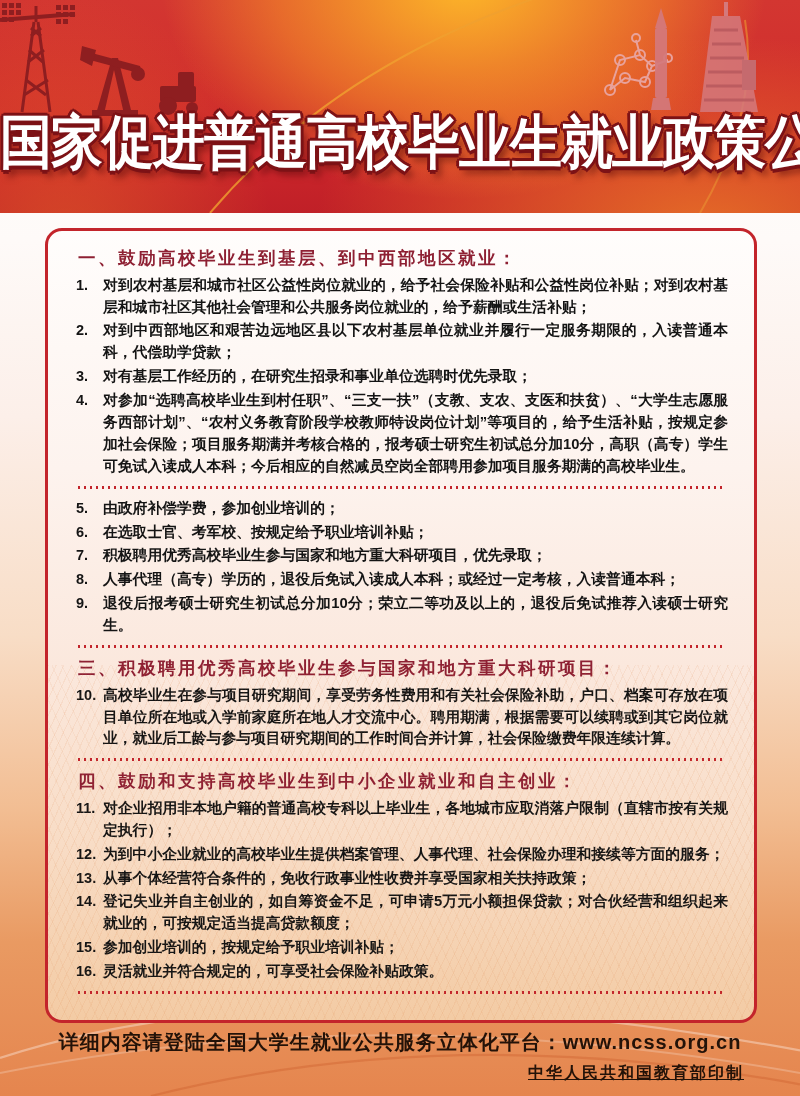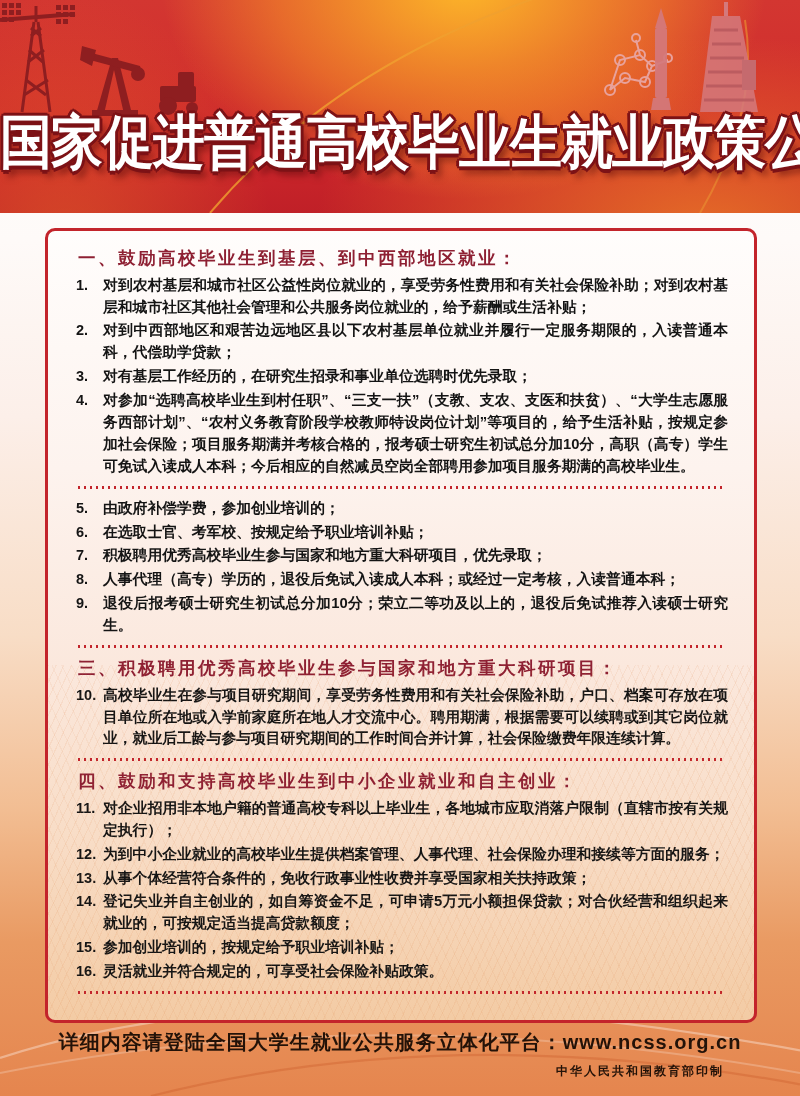--- a/index.html
+++ b/index.html
@@ -42,21 +42,21 @@
 
   
   .bottom-decor {
     position:absolute; left:0; top:990px; width:800px; height:106px;
     pointer-events:none;
   }
 
   
   .panel {
     position:absolute; left:45px; top:228px; width:712px; height:795px;
-    border:3px solid #c3242b; border-radius:10px;
+    border:3px solid #c3242b; border-radius:17px;
     background:linear-gradient(180deg,
       #fffdfc 0%, #fdf3ee 30%, #fbe8dd 55%, #f8dcc5 78%, #f3cba4 100%);
     padding:12px 26px 10px 28px;
     overflow:hidden;
   }
   .panel .pattern {
     position:absolute; left:0; bottom:0; width:100%; height:45%;
     background:
       repeating-linear-gradient(115deg, rgba(222,130,70,.10) 0 1px, transparent 1px 7px),
       repeating-linear-gradient(65deg, rgba(222,130,70,.08) 0 1px, transparent 1px 9px);
@@ -83,22 +83,22 @@
       #c2252c 0 2.5px, transparent 2.5px 6px);
   }
 
   
   .footer-info {
     position:absolute; left:0; top:1029px; width:800px;
     text-align:center; font-size:20px; font-weight:800;
     color:#231208; letter-spacing:1px;
   }
   .footer-pub {
-    position:absolute; right:76px; top:1063px;
-    font-size:12px; font-weight:800; color:#231208; letter-spacing:2px;
+    position:absolute; right:56px; top:1063px;
+    font-size:16px; font-weight:800; color:#231208; letter-spacing:2px;text-decoration:underline;
   }
 </style>
 </head>
 <body>
 
 <div class="header">
   <svg width="800" height="213" viewBox="0 0 800 213">
 
     <path d="M210,213 Q340,60 560,-10" fill="none" stroke="#f0a030" stroke-width="2" opacity="0.8"></path>
     <path d="M700,213 Q760,110 745,20" fill="none" stroke="#e88a30" stroke-width="2" opacity="0.7"></path>
@@ -177,21 +177,21 @@
   <path d="M20000,14045 Q60000,4000 106000,12500" fill="none" stroke="rgba(200,90,40,0.35)" stroke-width="300"></path>
 </svg>
 
 <div class="panel">
   <div class="pattern"></div>
 
   <div class="section">
     <h2 class="sec-heading">一、鼓励高校毕业生到基层、到中西部地区就业：</h2>
     <div class="item">
       <span class="num">1.</span>
-      <span class="txt">对到农村基层和城市社区公益性岗位就业的，享受劳务性费用和有关社会保险补助；对到农村基层和城市社区其他社会管理和公共服务岗位就业的，给予薪酬或生活补贴；</span>
+      <span class="txt">对到农村基层和城市社区公益性岗位就业的，给予社会保险补贴和公益性岗位补贴；对到农村基层和城市社区其他社会管理和公共服务岗位就业的，给予薪酬或生活补贴；</span>
     </div>
     <div class="item">
       <span class="num">2.</span>
       <span class="txt">对到中西部地区和艰苦边远地区县以下农村基层单位就业并履行一定服务期限的，入读普通本科，代偿助学贷款；</span>
     </div>
     <div class="item">
       <span class="num">3.</span>
       <span class="txt">对有基层工作经历的，在研究生招录和事业单位选聘时优先录取；</span>
     </div>
     <div class="item">

